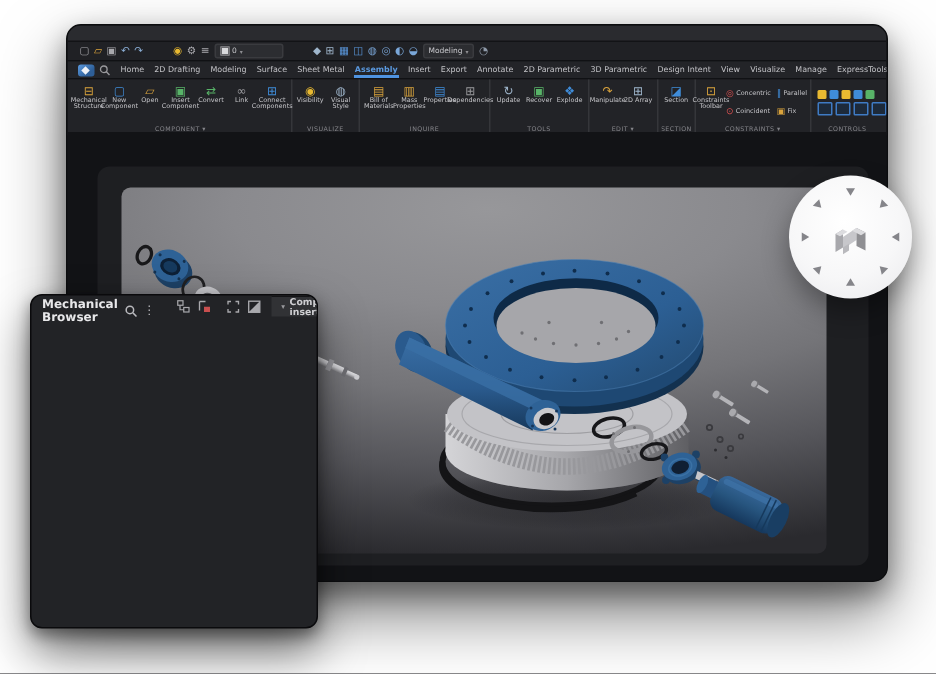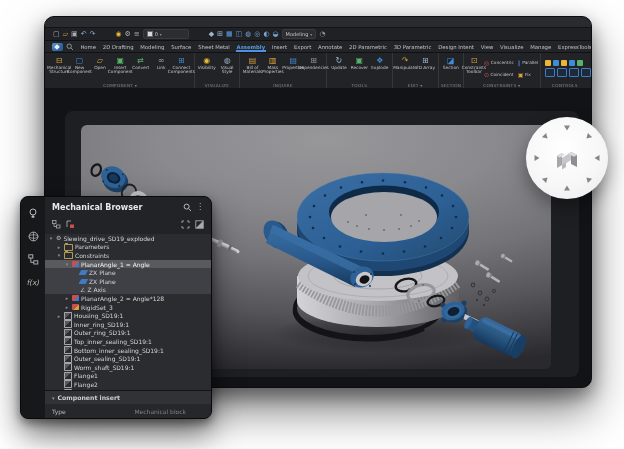--- a/index.html
+++ b/index.html
@@ -52,21 +52,21 @@
          background:radial-gradient(circle at 45% 38%, #ffffff 0%, #f7f7f8 55%, #e9e9ec 100%);
          box-shadow:0 8px 18px rgba(0,0,0,.35);}
   .tri{position:absolute;left:50%;top:50%;width:0;height:0;border-left:3.5px solid transparent;border-right:3.5px solid transparent;border-top:5px solid #85858a;}
   .blogo{position:absolute;left:50%;top:50%;transform:translate(-50%,-50%);}
 
   
   .panel{position:absolute;left:20px;top:196px;width:190px;height:221px;background:#222326;border-radius:8px;z-index:6;
          box-shadow:0 16px 30px rgba(0,0,0,.5),0 4px 10px rgba(0,0,0,.4);border:1px solid #0a0a0c;display:flex;overflow:hidden;}
   .strip{width:24px;background:#17181a;display:flex;flex-direction:column;align-items:center;gap:11px;padding-top:10px;flex:none;}
   .strip .sic{width:12px;height:12px;display:flex;align-items:center;justify-content:center;color:#b9b9bd;}
-  .pmain{flex:1;display:flex;flex-direction:column;min-width:0;}
+  .pmain{flex:1;display:flex;flex-direction:row;min-width:0;}
   .phead{height:20px;display:flex;align-items:center;padding:0 7px;gap:4px;}
   .ptitle{font-size:8px;font-weight:bold;color:#e8e8ea;flex:1;}
   .ptools{height:15px;display:flex;align-items:center;gap:5px;padding:0 7px;}
   .ptools .grow{flex:1;}
   .ptree{flex:1;background:#2b2c2f;overflow:hidden;margin-top:2px;}
   .trow{height:8.6px;display:flex;align-items:center;gap:2px;font-size:6px;color:#d5d5d8;white-space:nowrap;}
   .trow.sel{background:#595a5e;color:#f2f2f4;}
   .trow.child{background:#3f4045;}
   .texp{width:6px;font-size:5px;color:#8e8e92;text-align:center;flex:none;}
   .tico{flex:none;display:inline-block;}
@@ -526,47 +526,20 @@
         <polygon points="-5,0 4,-6 4,2 -5,8" fill="#c7c7cb"></polygon>
         <polygon points="4,-6 10,-3 10,9 4,6" fill="#8f8f93"></polygon>
         <polygon points="-10,-2 -5,-5 -2,-3.5 -7,-0.5" fill="#dcdcdf"></polygon>
         <polygon points="4,-6 10,-3 7,-1.2 1,-4.2" fill="#dcdcdf"></polygon>
         <polygon points="-5,7 -1,4.5 -1,9 -5,11.5" fill="#b9b9bd"></polygon>
       </g>
     </svg>
   </div>
 
   <div class="panel">
-    <div class="strip" id="pstrip">
-        <div class="sic">
-          <svg width="10" height="11" viewBox="0 0 10 11">
-            <circle cx="5" cy="4" r="3" fill="none" stroke="#b9b9bd" stroke-width="1"></circle>
-            <rect x="3.6" y="7.4" width="2.8" height="2.4" rx="0.6" fill="#b9b9bd"></rect>
-          </svg>
-        </div>
-        <div class="sic">
-          <svg width="11" height="11" viewBox="0 0 11 11">
-            <circle cx="5.5" cy="5.5" r="4.4" fill="none" stroke="#b9b9bd" stroke-width="0.9"></circle>
-            <ellipse cx="5.5" cy="5.5" rx="4.4" ry="1.8" fill="none" stroke="#b9b9bd" stroke-width="0.7"></ellipse>
-            <line x1="5.5" y1="1.1" x2="5.5" y2="9.9" stroke="#b9b9bd" stroke-width="0.7"></line>
-          </svg>
-        </div>
-        <div class="sic">
-          <svg width="11" height="11" viewBox="0 0 11 11">
-            <rect x="0.8" y="0.8" width="4" height="3.2" fill="none" stroke="#b9b9bd" stroke-width="0.9"></rect>
-            <rect x="5.8" y="6.8" width="4" height="3.2" fill="none" stroke="#b9b9bd" stroke-width="0.9"></rect>
-            <path d="M2.8,4 L2.8,8.4 L5.8,8.4" fill="none" stroke="#b9b9bd" stroke-width="0.9"></path>
-          </svg>
-        </div>
-        <div class="sic">
-          <svg width="13" height="10" viewBox="0 0 13 10">
-            <text x="0" y="8" font-size="8" font-style="italic" fill="#b9b9bd">f(x)</text>
-          </svg>
-        </div>
-      </div>
     <div class="pmain">
       <div class="phead">
         <span class="ptitle">Mechanical Browser</span>
         <svg width="9" height="9" viewBox="0 0 9 9">
             <circle cx="3.6" cy="3.6" r="2.5" fill="none" stroke="#b9b9bd" stroke-width="1"></circle>
             <line x1="5.6" y1="5.6" x2="8" y2="8" stroke="#b9b9bd" stroke-width="1"></line>
           </svg>
         <span style="color:#b9b9bd;font-size:8px;line-height:1;">⋮</span>
       </div>
       <div class="ptools">

